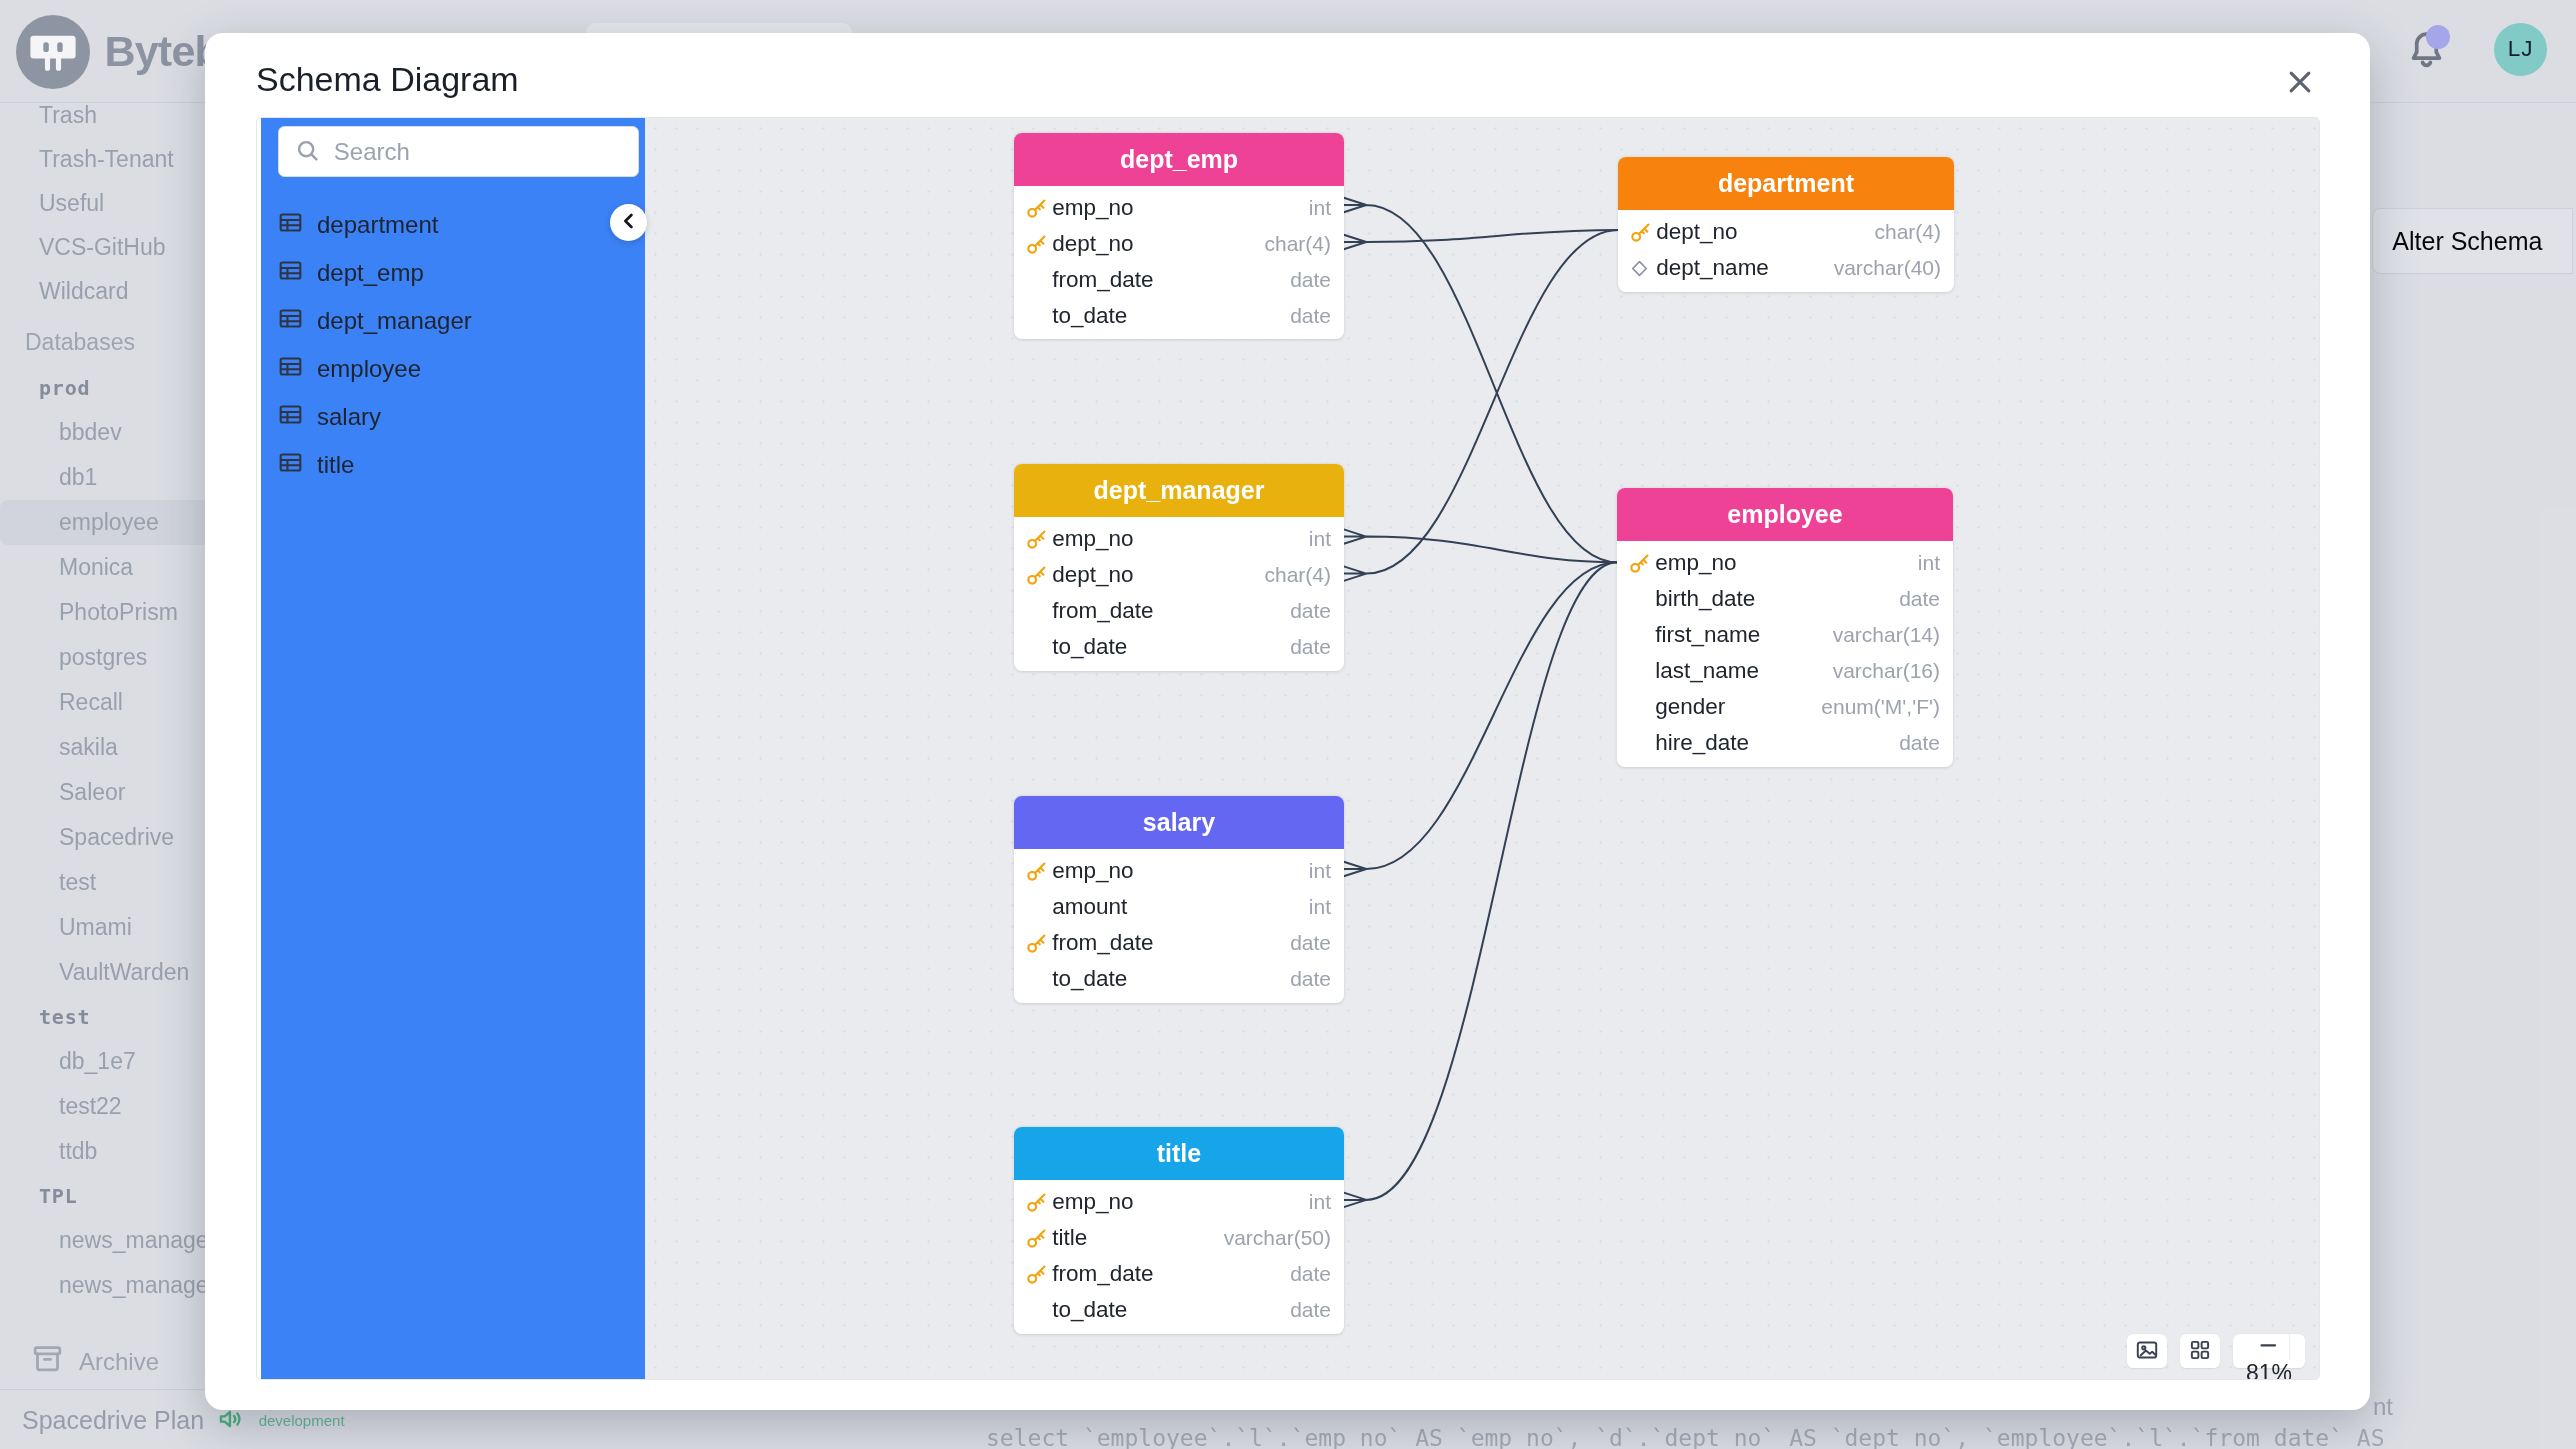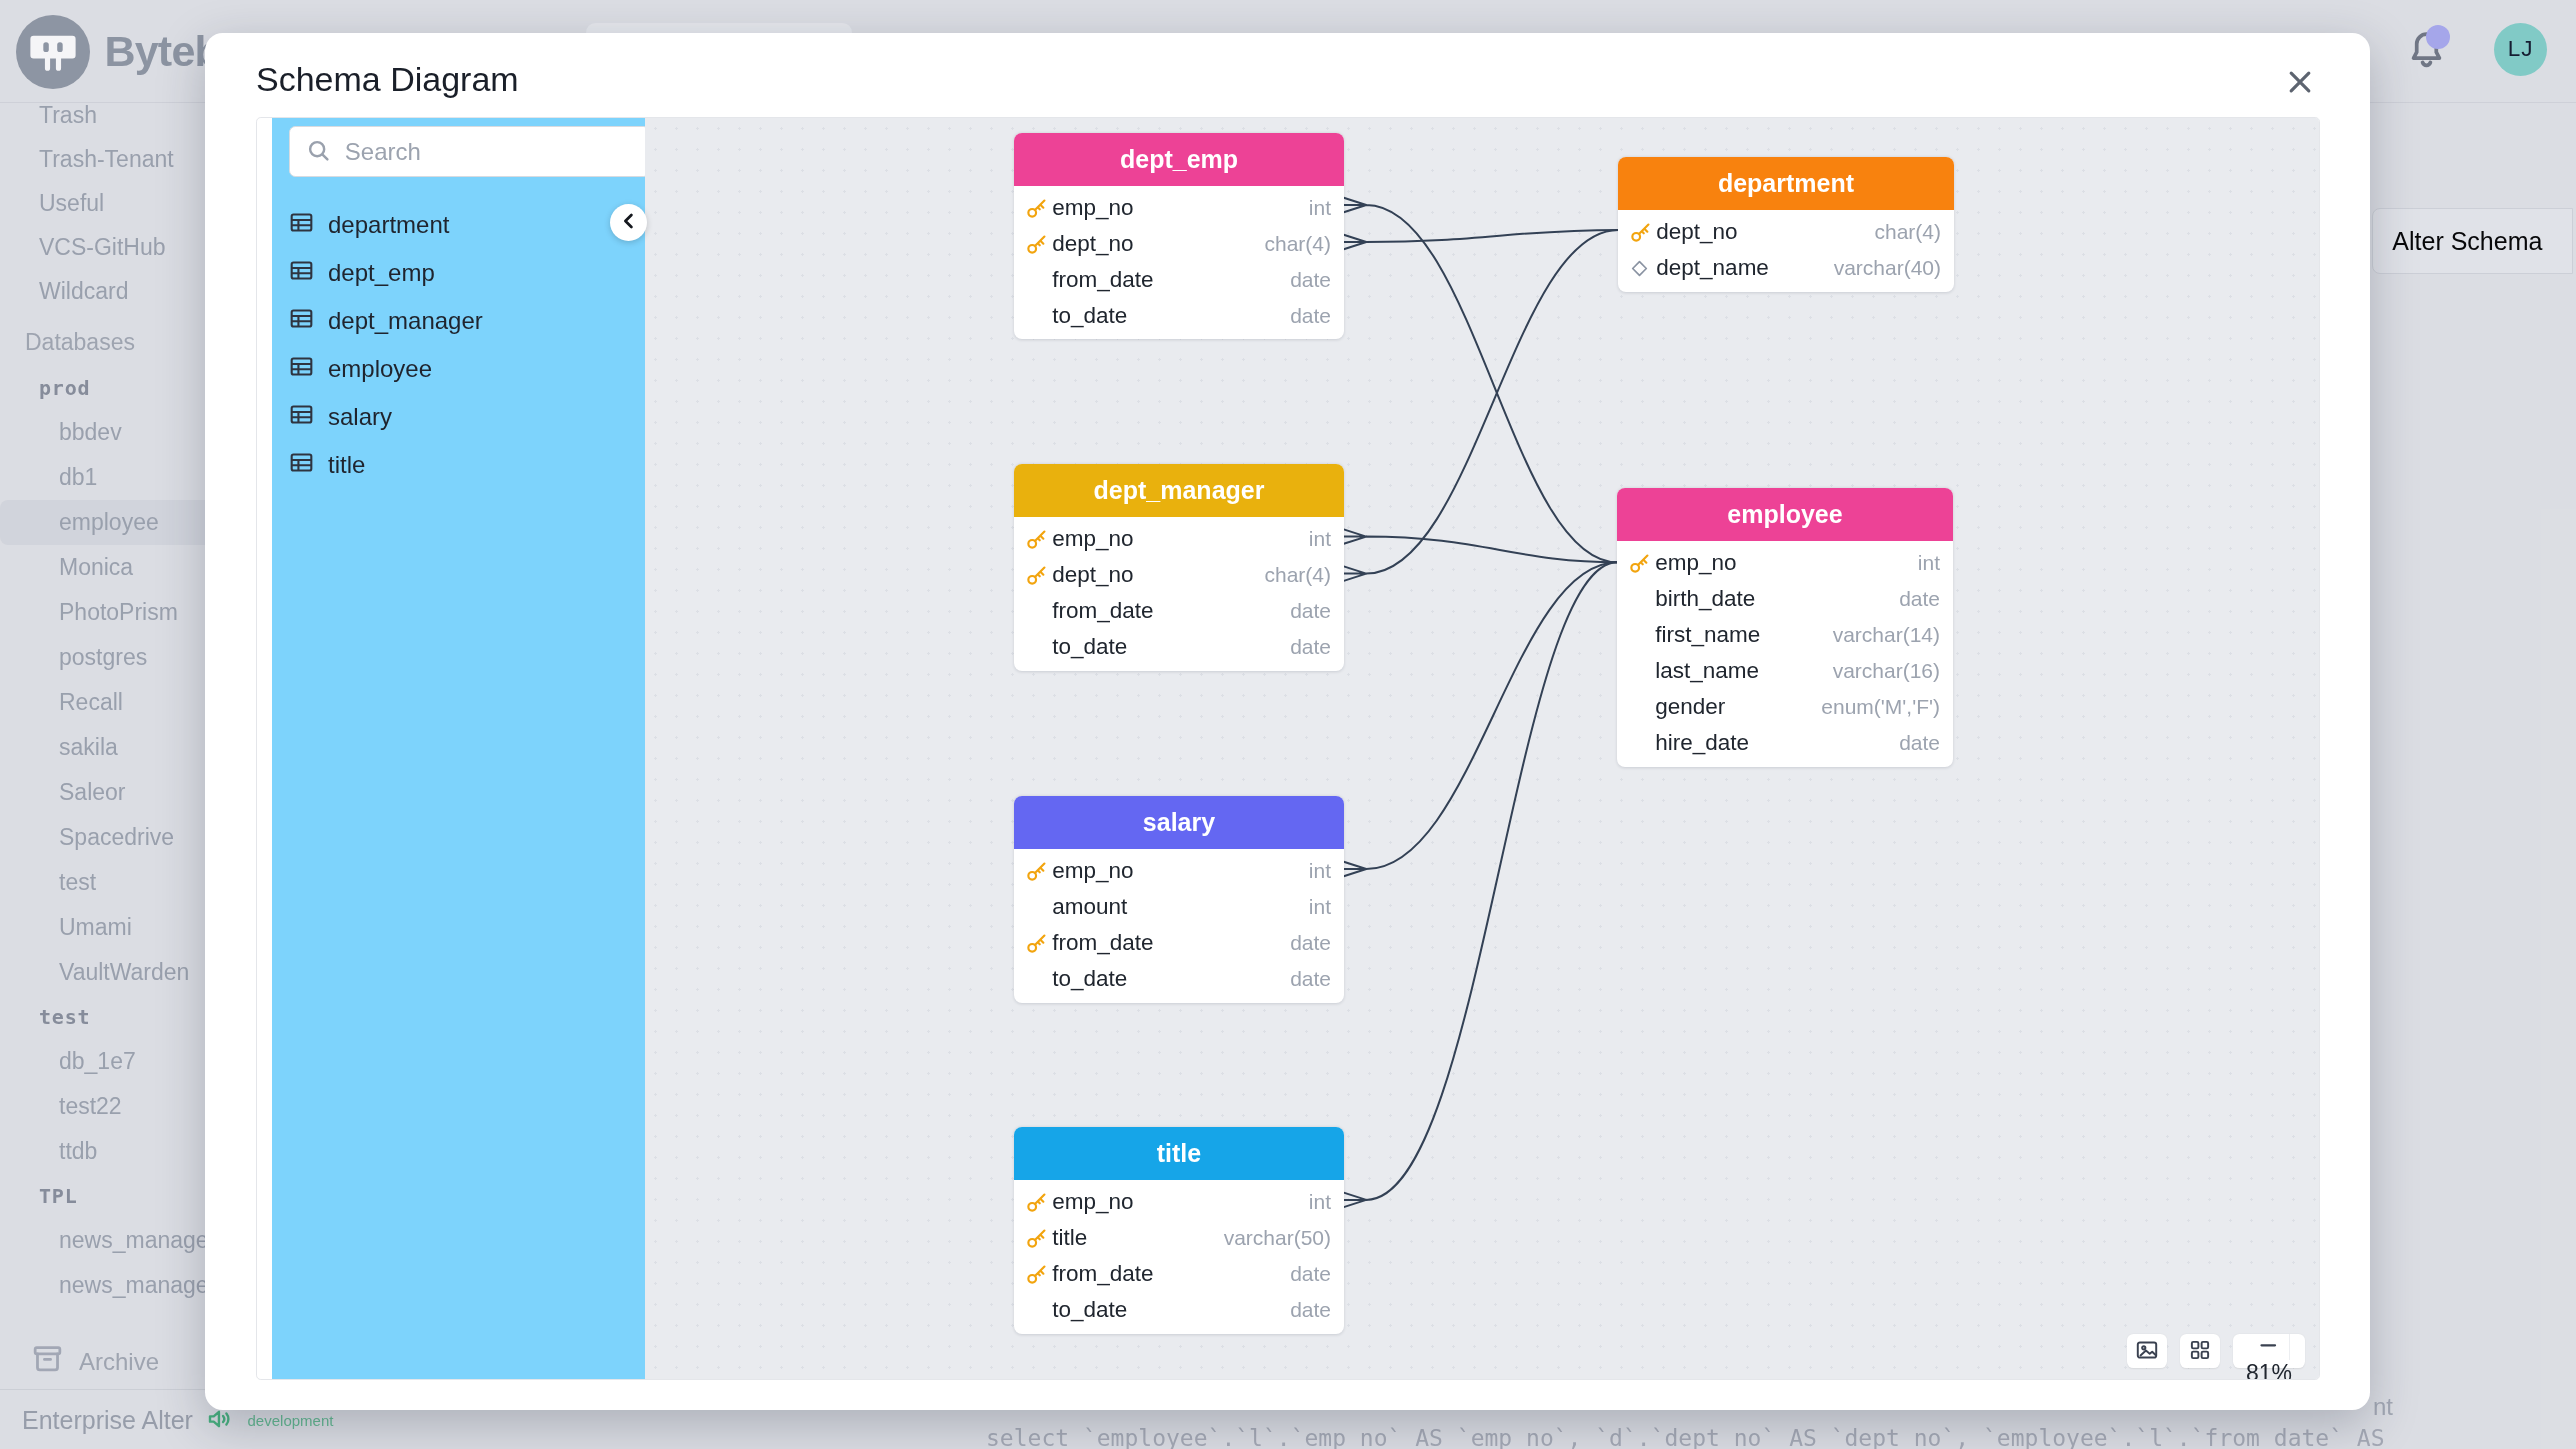--- a/index.html
+++ b/index.html
@@ -41,21 +41,21 @@
     color:#a9aeb9;white-space:nowrap;}
   .frag{position:absolute;left:2373px;top:1393px;font-size:24px;color:#a7adb8;}
   .dim-overlay{position:absolute;inset:0;background:rgba(110,120,140,0.07);}
   
   .modal{position:absolute;left:205px;top:33px;width:2165px;height:1377px;background:#ffffff;border-radius:17.7px;
     box-shadow:0 14.5px 48px rgba(30,40,60,.25);}
   .modal-title{position:absolute;left:51px;top:27px;font-size:34px;color:#1a1f29;font-weight:500;}
   .modal-close{position:absolute;left:2072px;top:26px;width:45px;height:45px;display:flex;align-items:center;justify-content:center;cursor:pointer;}
   .diagram-wrap{position:absolute;left:51px;top:84px;width:2064px;height:1263px;border:0.8px solid #e4e6ea;
     border-radius:4.8px;box-sizing:border-box;overflow:hidden;background:#ffffff;}
-  .panel{position:absolute;left:15px;top:0;width:388px;height:100%;background:#7dd3fc;}
+  .panel{position:absolute;left:4px;top:0;width:388px;height:100%;background:#3b82f6;}
   .search-box{position:absolute;left:17px;top:8px;width:361px;height:51px;border:0.8px solid #d8dbe0;border-radius:6.4px;
     box-sizing:border-box;display:flex;align-items:center;gap:11.3px;padding:0 14.5px;background:#ffffff;}
   .search-input{border:none;outline:none;flex:1;font-size:24px;color:#374151;background:transparent;font-family:"Liberation Sans",sans-serif;}
   .search-input::placeholder{color:#9ca3af;}
   .tbl-list{position:absolute;left:8px;top:83px;right:8px;}
   .tbl-item{height:48px;display:flex;align-items:center;gap:13px;padding-left:8px;font-size:24px;color:#1f242e;cursor:pointer;}
   .collapse-btn{position:absolute;left:353px;top:86px;width:37px;height:37px;background:#ffffff;border-radius:50%;
     box-shadow:0 1.6px 6.4px rgba(0,0,0,.18);display:flex;align-items:center;justify-content:center;cursor:pointer;z-index:5;}
   .canvas{position:absolute;left:388px;top:0;width:1676px;height:1263px;background:#e9ebef;
     background-image:radial-gradient(#dcdfe5 1.2px,transparent 1.3px);background-size:21px 21px;}
@@ -162,21 +162,21 @@
   <div class="sb-archive">
     <span><svg width="37" height="37" viewBox="0 0 24 24" fill="none" stroke="#a6acb8" stroke-width="1.8" stroke-linecap="round">
           <rect x="4" y="5" width="16" height="4" rx="1"></rect>
           <path d="M5.5 9 V17.8 a1.6 1.6 0 0 0 1.6 1.6 h9.8 a1.6 1.6 0 0 0 1.6 -1.6 V9 M10 12.6 h4"></path>
         </svg></span>
     <span>Archive</span>
   </div>
   <div class="sb-bottom-divider"></div>
 
   <div class="plan-row">
-    <span class="plan-label">Enterprise Alter</span>
+    <span class="plan-label">Spacedrive Plan</span>
     <span><svg width="32" height="32" viewBox="0 0 24 24" fill="none" stroke="#45b57e" stroke-width="1.8" stroke-linecap="round" stroke-linejoin="round">
           <path d="M4.5 10 v4 h2.8 l3.9 3.4 V6.6 L7.3 10 Z"></path>
           <path d="M14.3 9.7 a3.6 3.6 0 0 1 0 4.6 M16.8 7.8 a6.6 6.6 0 0 1 0 8.4"></path>
         </svg></span>
     <span class="env-label">development</span>
   </div>
 
   <div class="sql-line">select `employee`.`l`.`emp_no` AS `emp_no`, `d`.`dept_no` AS `dept_no`, `employee`.`l`.`from_date` AS</div>
   <div class="frag">nt</div>
 

